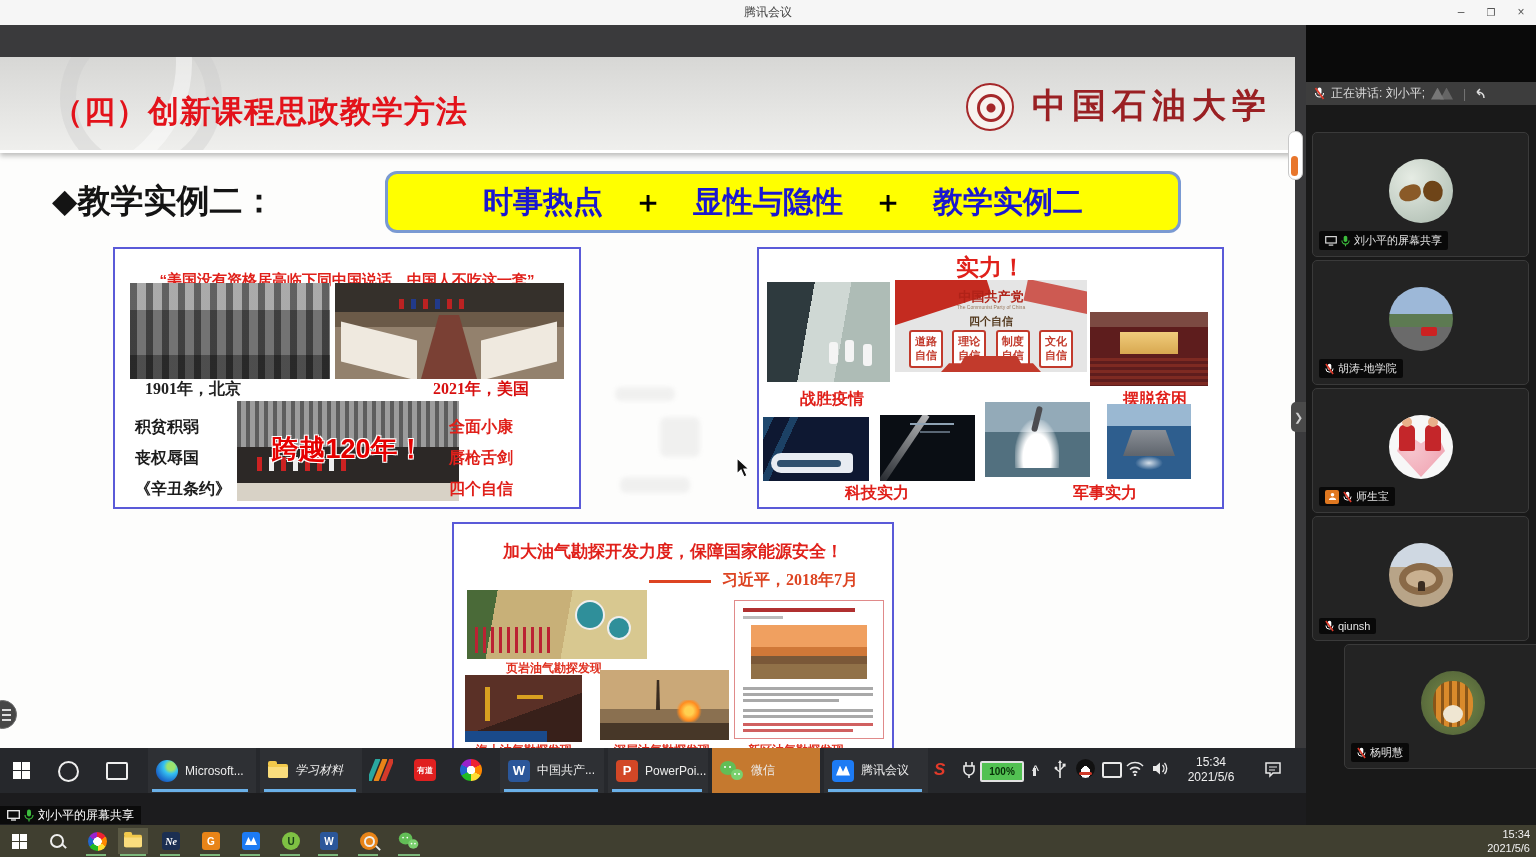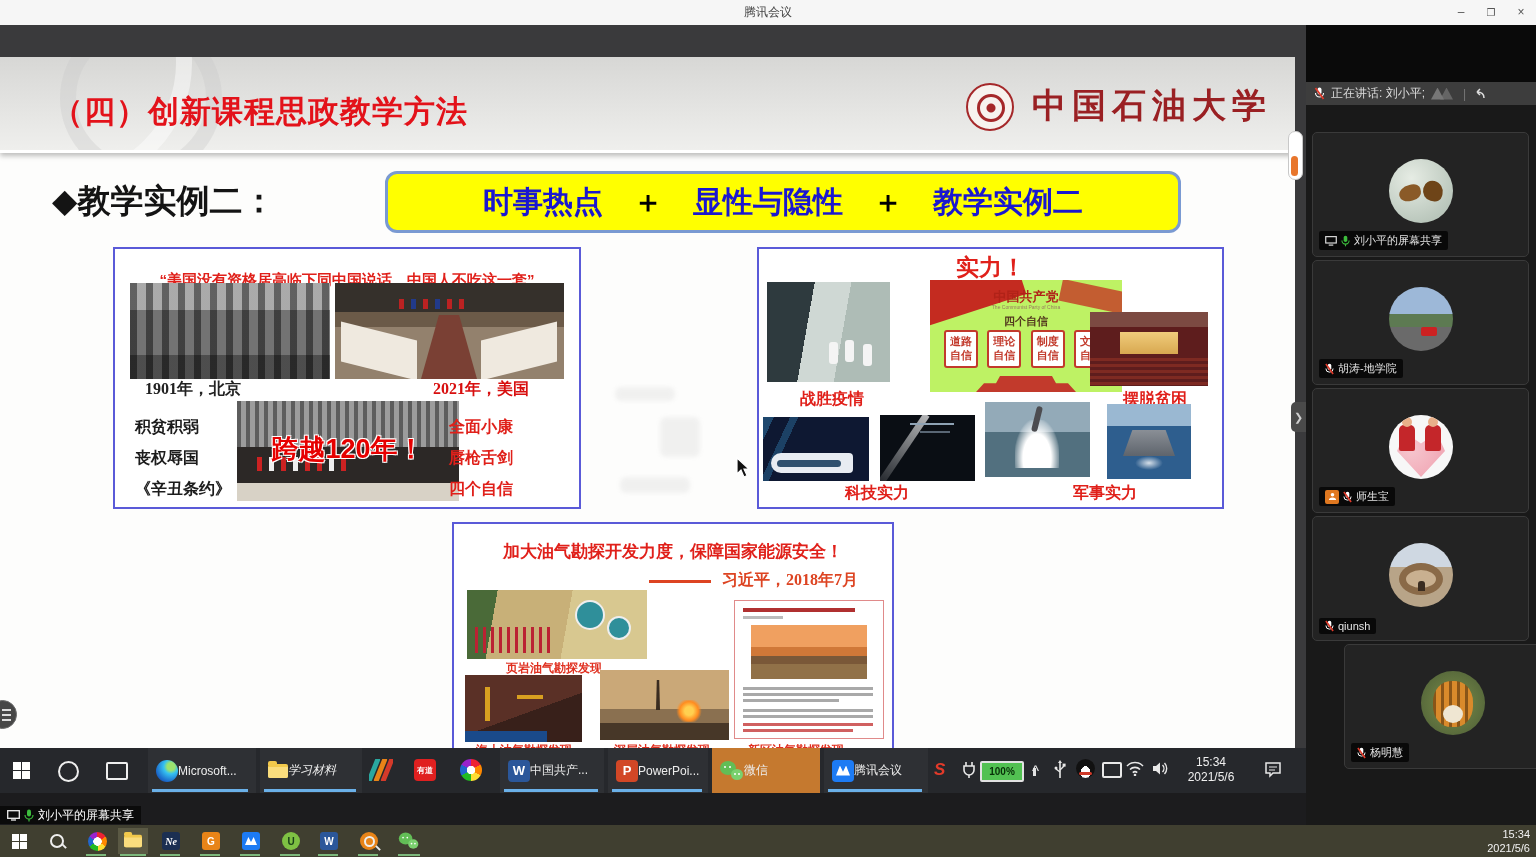--- a/index.html
+++ b/index.html
@@ -46,21 +46,21 @@
   #bridge{left:122px;top:152px;width:222px;height:100px;background:
      linear-gradient(#9c9c9c 0 46%,#2c2826 46% 82%,#d8d2c6 82%); text-decoration: underline;}
   #bridge .noise{left:0;top:0;width:100%;height:46%;background:repeating-linear-gradient(90deg,rgba(30,30,30,.5) 0 4px,transparent 4px 9px);}
   #bridgetext{left:0;top:30px;width:100%;text-align:center;font-size:27px;font-weight:bold;color:#e60000;
       text-shadow:1px 1px 0 #fff,-1px -1px 0 #fff,1px -1px 0 #fff,-1px 1px 0 #fff;}
   
   #rpanel{left:757px;top:190px;width:463px;height:258px;}
   #rtitle{left:0;top:3px;width:100%;text-align:center;font-size:23px;font-weight:bold;color:#e0201a;}
   #lab{left:8px;top:33px;width:123px;height:100px;background:linear-gradient(100deg,#2e3a3e 0 34%,#cfd8d4 34% 60%,#aebcb6 60%);}
   #lab .fig{background:#f4f4f4;width:9px;height:22px;border-radius:3px;}
-  #poster{left:136px;top:31px;width:192px;height:112px;background:#bef264;overflow:hidden;margin-left:35px;}
+  #poster{left:136px;top:31px;width:192px;height:92px;background:#e5e5e5;overflow:hidden;}
   #poster .flare{left:-30px;top:-26px;width:120px;height:60px;background:#c42b20;transform:rotate(-18deg);}
   #poster .flare2{right:-8px;top:6px;width:70px;height:22px;background:rgba(196,43,32,.75);transform:rotate(12deg);}
   #pparty{left:0;top:8px;width:100%;text-align:center;font-size:13px;font-weight:bold;color:#b02218;}
   #pparty_en{left:0;top:24px;width:100%;text-align:center;font-size:5px;color:#9a7a60;}
   #psub{left:0;top:34px;width:100%;text-align:center;font-size:11px;font-weight:bold;color:#53391e;}
   #pboxes{left:14px;top:50px;width:164px;display:flex;justify-content:space-between;}
   .pbox{width:30px;height:32px;border:2px solid #c23a2c;border-radius:3px;background:#fff;color:#c23a2c;
         font-size:11px;font-weight:bold;line-height:14px;text-align:center;padding-top:2px;word-break:break-all;}
   #poster .gate{left:46px;bottom:0;width:100px;height:16px;background:#c23a2c;clip-path:polygon(0 100%,8% 45%,20% 45%,24% 0,76% 0,80% 45%,92% 45%,100% 100%);}
   #hall{left:331px;top:63px;width:118px;height:74px;background:linear-gradient(#7c4a42 0 20%,#5e1d1d 20%);}
@@ -105,21 +105,21 @@
   
   .smudge{background:#9a9a9a;opacity:.12;border-radius:6px;filter:blur(2px);}
   #scrollpill{left:1288px;top:106px;width:13px;height:47px;background:#fff;border:1px solid #c8c8c8;border-radius:7px;}
   #scrollpill .seg{left:2px;bottom:3px;width:7px;height:20px;background:#e8762c;border-radius:4px;}
   #sidechev{left:1291px;top:377px;width:15px;height:30px;background:#4a4a4a;border-radius:5px 0 0 5px;color:#cfcfcf;
             font-size:11px;line-height:30px;text-align:center;}
   #floatbtn{left:-12px;top:675px;width:27px;height:27px;border-radius:50%;background:#474747;border:1px solid #6a6a6a;}
   #floatbtn .l{left:13px;width:9px;height:2px;background:#ddd;}
   
   #taskbar1{left:0;top:748px;width:1306px;height:45px;background:#26282c;}
-  .tapp{top:0;height:45px;display:flex;align-items:center;padding:0 8px;box-sizing:border-box;background:rgba(255,255,255,.04);}
+  .tapp{top:0;height:45px;display:flex;align-items:center;gap:7px;padding:0 8px;box-sizing:border-box;background:rgba(255,255,255,.04);}
   .uline{bottom:1px;height:3px;background:#6ab0e8;}
   .tlabel{font-size:12px;color:#ececec;white-space:nowrap;}
   .sq22{width:22px;height:22px;border-radius:4px;display:flex;align-items:center;justify-content:center;flex:none;}
   #startgrid1,.wingrid{display:grid;grid-template-columns:8px 8px;grid-template-rows:8px 8px;gap:1px;}
   .wingrid span{background:#fff;}
   .edgeball{width:22px;height:22px;border-radius:50%;background:radial-gradient(circle at 68% 30%,#9be36e 0 18%,#35c1f1 34%,#1b66c9 72%,#123f86);}
   .folder{width:20px;height:14px;background:#f2c94c;border-radius:2px;position:relative;}
   .folder:before{content:"";position:absolute;left:0;top:-3px;width:9px;height:4px;background:#f2c94c;border-radius:2px 2px 0 0;}
   .folder:after{content:"";position:absolute;left:0;top:3px;width:20px;height:11px;background:#fadd7d;border-radius:0 0 2px 2px;}
   .pinwheel{width:22px;height:22px;border-radius:50%;

